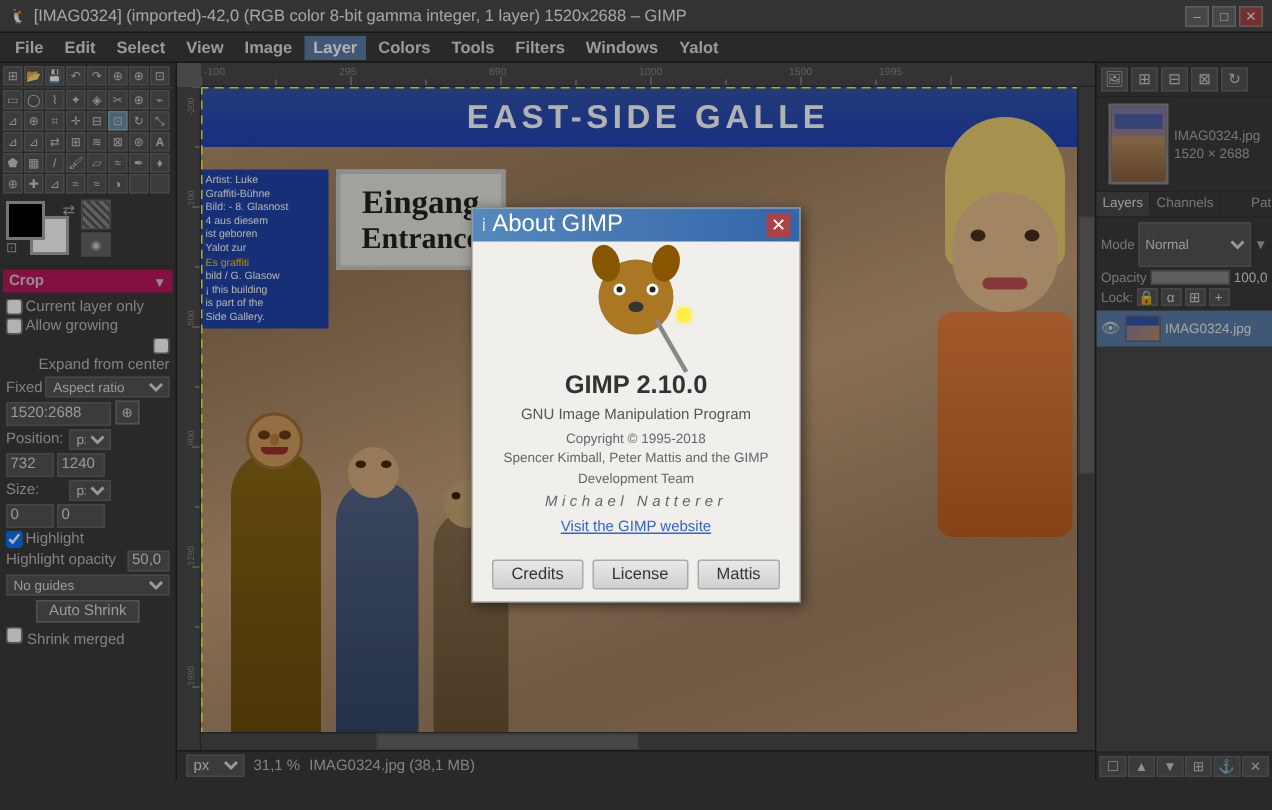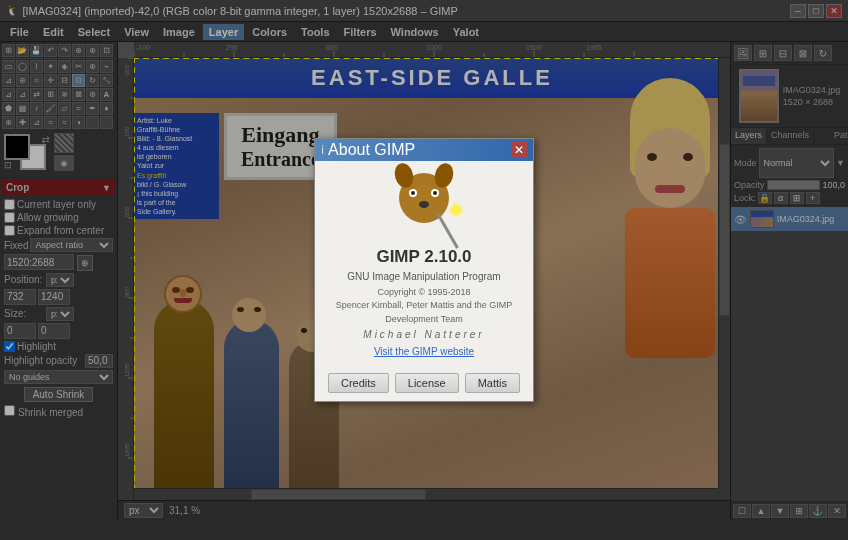--- a/index.html
+++ b/index.html
@@ -132,34 +132,34 @@
           <div style="position:absolute;bottom:0;left:0;font-size:9px;color:#aaa;cursor:pointer;z-index:3;">⊡</div>
         </div>
         <div style="display:flex;flex-direction:column;gap:2px;">
           <div style="width:20px;height:20px;background:repeating-linear-gradient(45deg,#888,#888 2px,#555 2px,#555 4px);border:1px solid #666;"></div>
           <div style="width:20px;height:16px;background:#666;border:1px solid #666;font-size:8px;color:#ccc;display:flex;align-items:center;justify-content:center;">◉</div>
         </div>
       </div>
     </div>
 
     <div style="flex:1; overflow:hidden; padding:2px;">
-      <div style="background:#7f1d1d;padding:2px 4px;font-size:10px;font-weight:bold;color:#ccc;margin-bottom:3px;display:flex;align-items:center;justify-content:space-between;">
+      <div style="background:#be185d;padding:2px 4px;font-size:10px;font-weight:bold;color:#ccc;margin-bottom:3px;display:flex;align-items:center;justify-content:space-between;">
         <span>Crop</span>
         <span style="font-size:9px;">▼</span>
       </div>
 
       <div style="display:flex;align-items:center;gap:2px;padding:1px 2px;">
         <input type="checkbox" style="width: 11px; height: 11px;">
         <span style="font-size:10px;color:#bbb;">Current layer only</span>
       </div>
       <div style="display:flex;align-items:center;gap:2px;padding:1px 2px;">
         <input type="checkbox" style="width: 11px; height: 11px;">
         <span style="font-size:10px;color:#bbb;">Allow growing</span>
       </div>
-      <div style="display:flex;align-items:flex-end;gap:2px;padding:1px 2px;">
+      <div style="display:flex;align-items:flex-end;gap:2px;padding:1px 2px;flex-direction:column;">
         <input type="checkbox" style="width: 11px; height: 11px;">
         <span style="font-size:10px;color:#bbb;">Expand from center</span>
       </div>
 
       <div style="display:flex;align-items:center;gap:2px;padding:1px 2px;">
         <span style="font-size:10px;color:#bbb;">Fixed</span>
         <select style="background:#555;border:1px solid #666;color:#ddd;font-size:9px;height:14px;flex:1;">
           <option>Aspect ratio</option>
           <option>Width</option>
           <option>Height</option>
@@ -339,20 +339,21 @@
         <div style="position:absolute; right:0; top:0; bottom:12px; width:12px; background:#4a4a4a; border-left:1px solid #333;">
           <div style="position:absolute; top:20%; height:40%; width:100%; background:#666; border:1px solid #555;"></div>
         </div>
         <div style="position:absolute; right:0; bottom:0; width:12px; height:12px; background:#4a4a4a;"></div>
       </div>
     </div>
 
     <div style="position:absolute; bottom:0; left:0; right:0; height:20px; background:#3c3c3c; border-top:1px solid #222; display:flex; align-items:center; padding:0 6px; gap:6px;">
       <select style="background:#555;border:1px solid #666;color:#ddd;font-size:10px;height:15px;"><option>px</option><option>mm</option><option>in</option></select>
       <span style="font-size:10px; color:#bbb;">31,1 %</span>
+      <span style="font-size:10px; color:#bbb; flex:1;">IMAG0324.jpg (38,1 MB)</span>
     </div>
   </div>
 
   <div style="width:118px; background:#3c3c3c; border-left:1px solid #222; display:flex; flex-direction:column;">
 
     <div style="padding:3px; display:flex; gap:2px; border-bottom:1px solid #333;">
       <div style="width:18px;height:16px;background:#555;border:1px solid #666;display:flex;align-items:center;justify-content:center;font-size:10px;color:#ccc;cursor:pointer;">🖼</div>
       <div style="width:18px;height:16px;background:#555;border:1px solid #666;display:flex;align-items:center;justify-content:center;font-size:10px;color:#ccc;cursor:pointer;">⊞</div>
       <div style="width:18px;height:16px;background:#555;border:1px solid #666;display:flex;align-items:center;justify-content:center;font-size:10px;color:#ccc;cursor:pointer;">⊟</div>
       <div style="width:18px;height:16px;background:#555;border:1px solid #666;display:flex;align-items:center;justify-content:center;font-size:10px;color:#ccc;cursor:pointer;">⊠</div>

